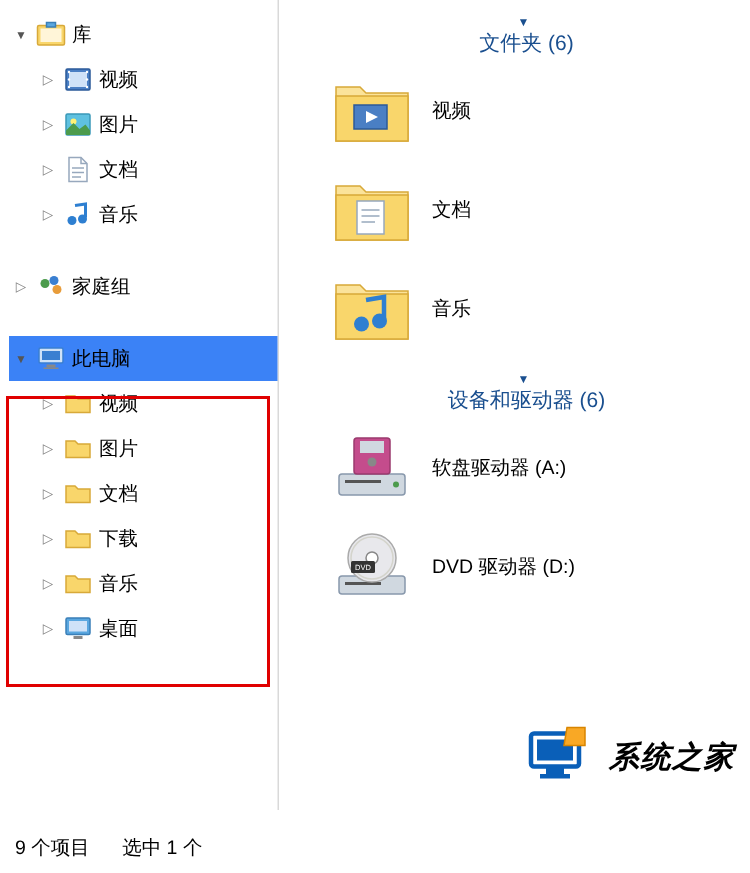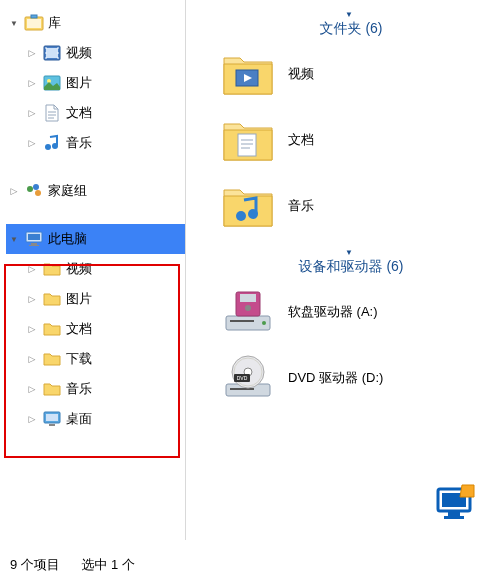--- a/index.html
+++ b/index.html
@@ -402,19 +402,20 @@
   <span class="wm-logo">
     <svg width="44" height="40" viewBox="0 0 44 40">
         <rect x="4" y="6" width="32" height="22" rx="2" fill="none" stroke="#0a5fb8" stroke-width="3"></rect>
         <rect x="8" y="10" width="24" height="14" fill="#0a5fb8"></rect>
         <rect x="14" y="29" width="12" height="4" fill="#0a5fb8"></rect>
         <rect x="10" y="33" width="20" height="3" fill="#0a5fb8"></rect>
         <path d="M26 14 L40 14 L40 2 L28 2 Z" fill="#f9a825" stroke="#d88500"></path>
       </svg>
   </span>
   <span class="wm-text">
+    <div class="wm-title">系统之家</div>
   </span>
 </div>
 
 <div class="statusbar">
   <span>9 个项目</span>
   <span>选中 1 个</span>
 </div>
 
 </body></html>

